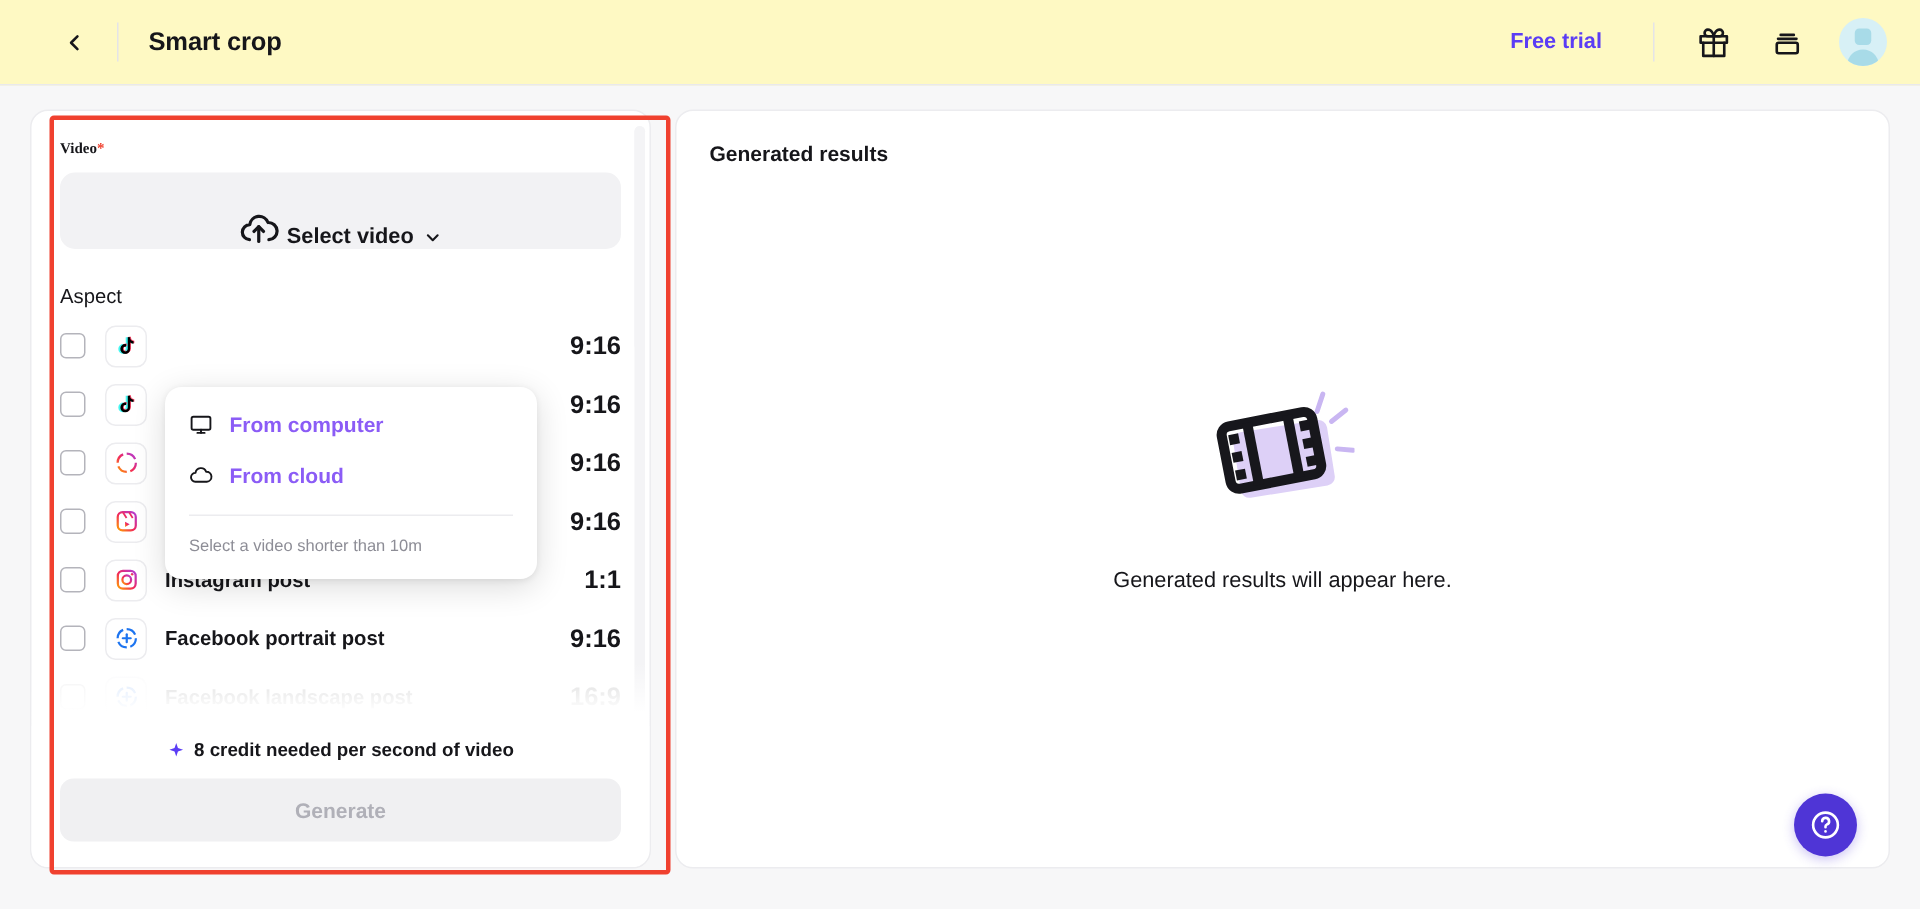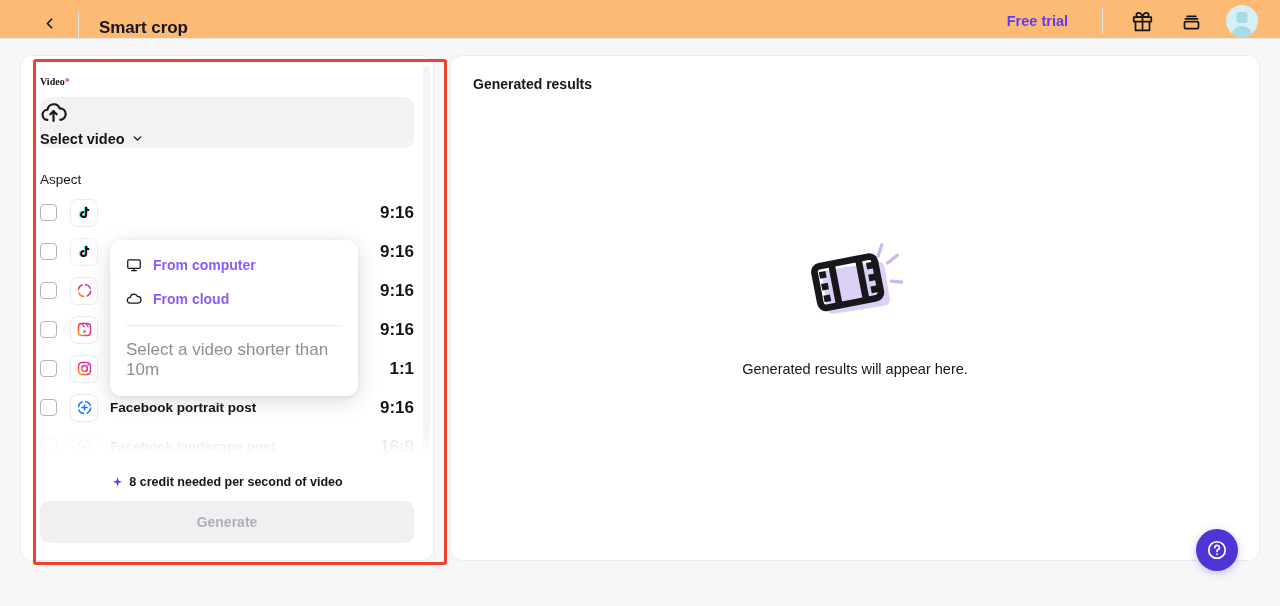--- a/index.html
+++ b/index.html
@@ -5,25 +5,25 @@
   * { box-sizing: border-box; margin: 0; padding: 0; }
   html, body {
     width: 1280px; height: 606px;
     background: #f7f7f8;
     font-family: "Liberation Sans", sans-serif;
     overflow: hidden;
   }
 
   
   .header {
-    height: 39px;
-    background: #fdba74;
+    height: 57px;
+    background: #fef9c3;
     border-bottom: 1px solid #e9e9ec;
     display: flex;
-    align-items: flex-end;
+    align-items: center;
     padding: 0 22px 0 34px;
   }
   .back-btn {
     width: 30px; height: 30px;
     display: flex; align-items: center; justify-content: center;
     cursor: pointer; color: #16161a;
   }
   .head-divider {
     width: 1px; height: 26px; background: #e4e4e8;
     margin: 0 20px 0 14px;
@@ -91,22 +91,22 @@
     font-size: 10px; font-weight: bold; color: #16161a;
     margin-bottom: 10px;
     font-family: Liberation Serif, serif;
   }
   .field-label .req { color: #f0412f; font-weight: bold; }
 
   .upload-box {
     background: #f2f2f4;
     border-radius: 10px;
     height: 76px;
-    display: flex; flex-direction: column;
-    align-items: flex-start; justify-content: center;
+    display: flex; flex-direction: row;
+    align-items: flex-end; justify-content: center;
     gap: 5px; cursor: pointer;
   }
   .upload-label {
     display: flex; align-items: center; gap: 6px;
     font-size: 14.5px; font-weight: bold; color: #16161a;
   }
 
   .section-label {
     font-size: 13.5px; font-weight: normal; color: #16161a;
     margin: 24px 0 4px 0;
@@ -186,21 +186,21 @@
   }
   .dd-item {
     display: flex; align-items: center; gap: 11px;
     padding: 9px 16px; cursor: pointer;
     font-size: 14px; font-weight: bold; color: #8b5cf6;
   }
   .dd-sep {
     height: 1px; background: #ececef; margin: 9px 16px 0 16px;
   }
   .dd-hint {
-    font-size: 17px; color: #8d8d96;
+    font-size: 11px; color: #8d8d96;
     padding: 14px 16px 16px 16px;
   }
 
   
   .right-panel {
     flex: 1;
     background: #ffffff;
     border: 1px solid #ececef;
     border-radius: 12px;
     height: 506px;

